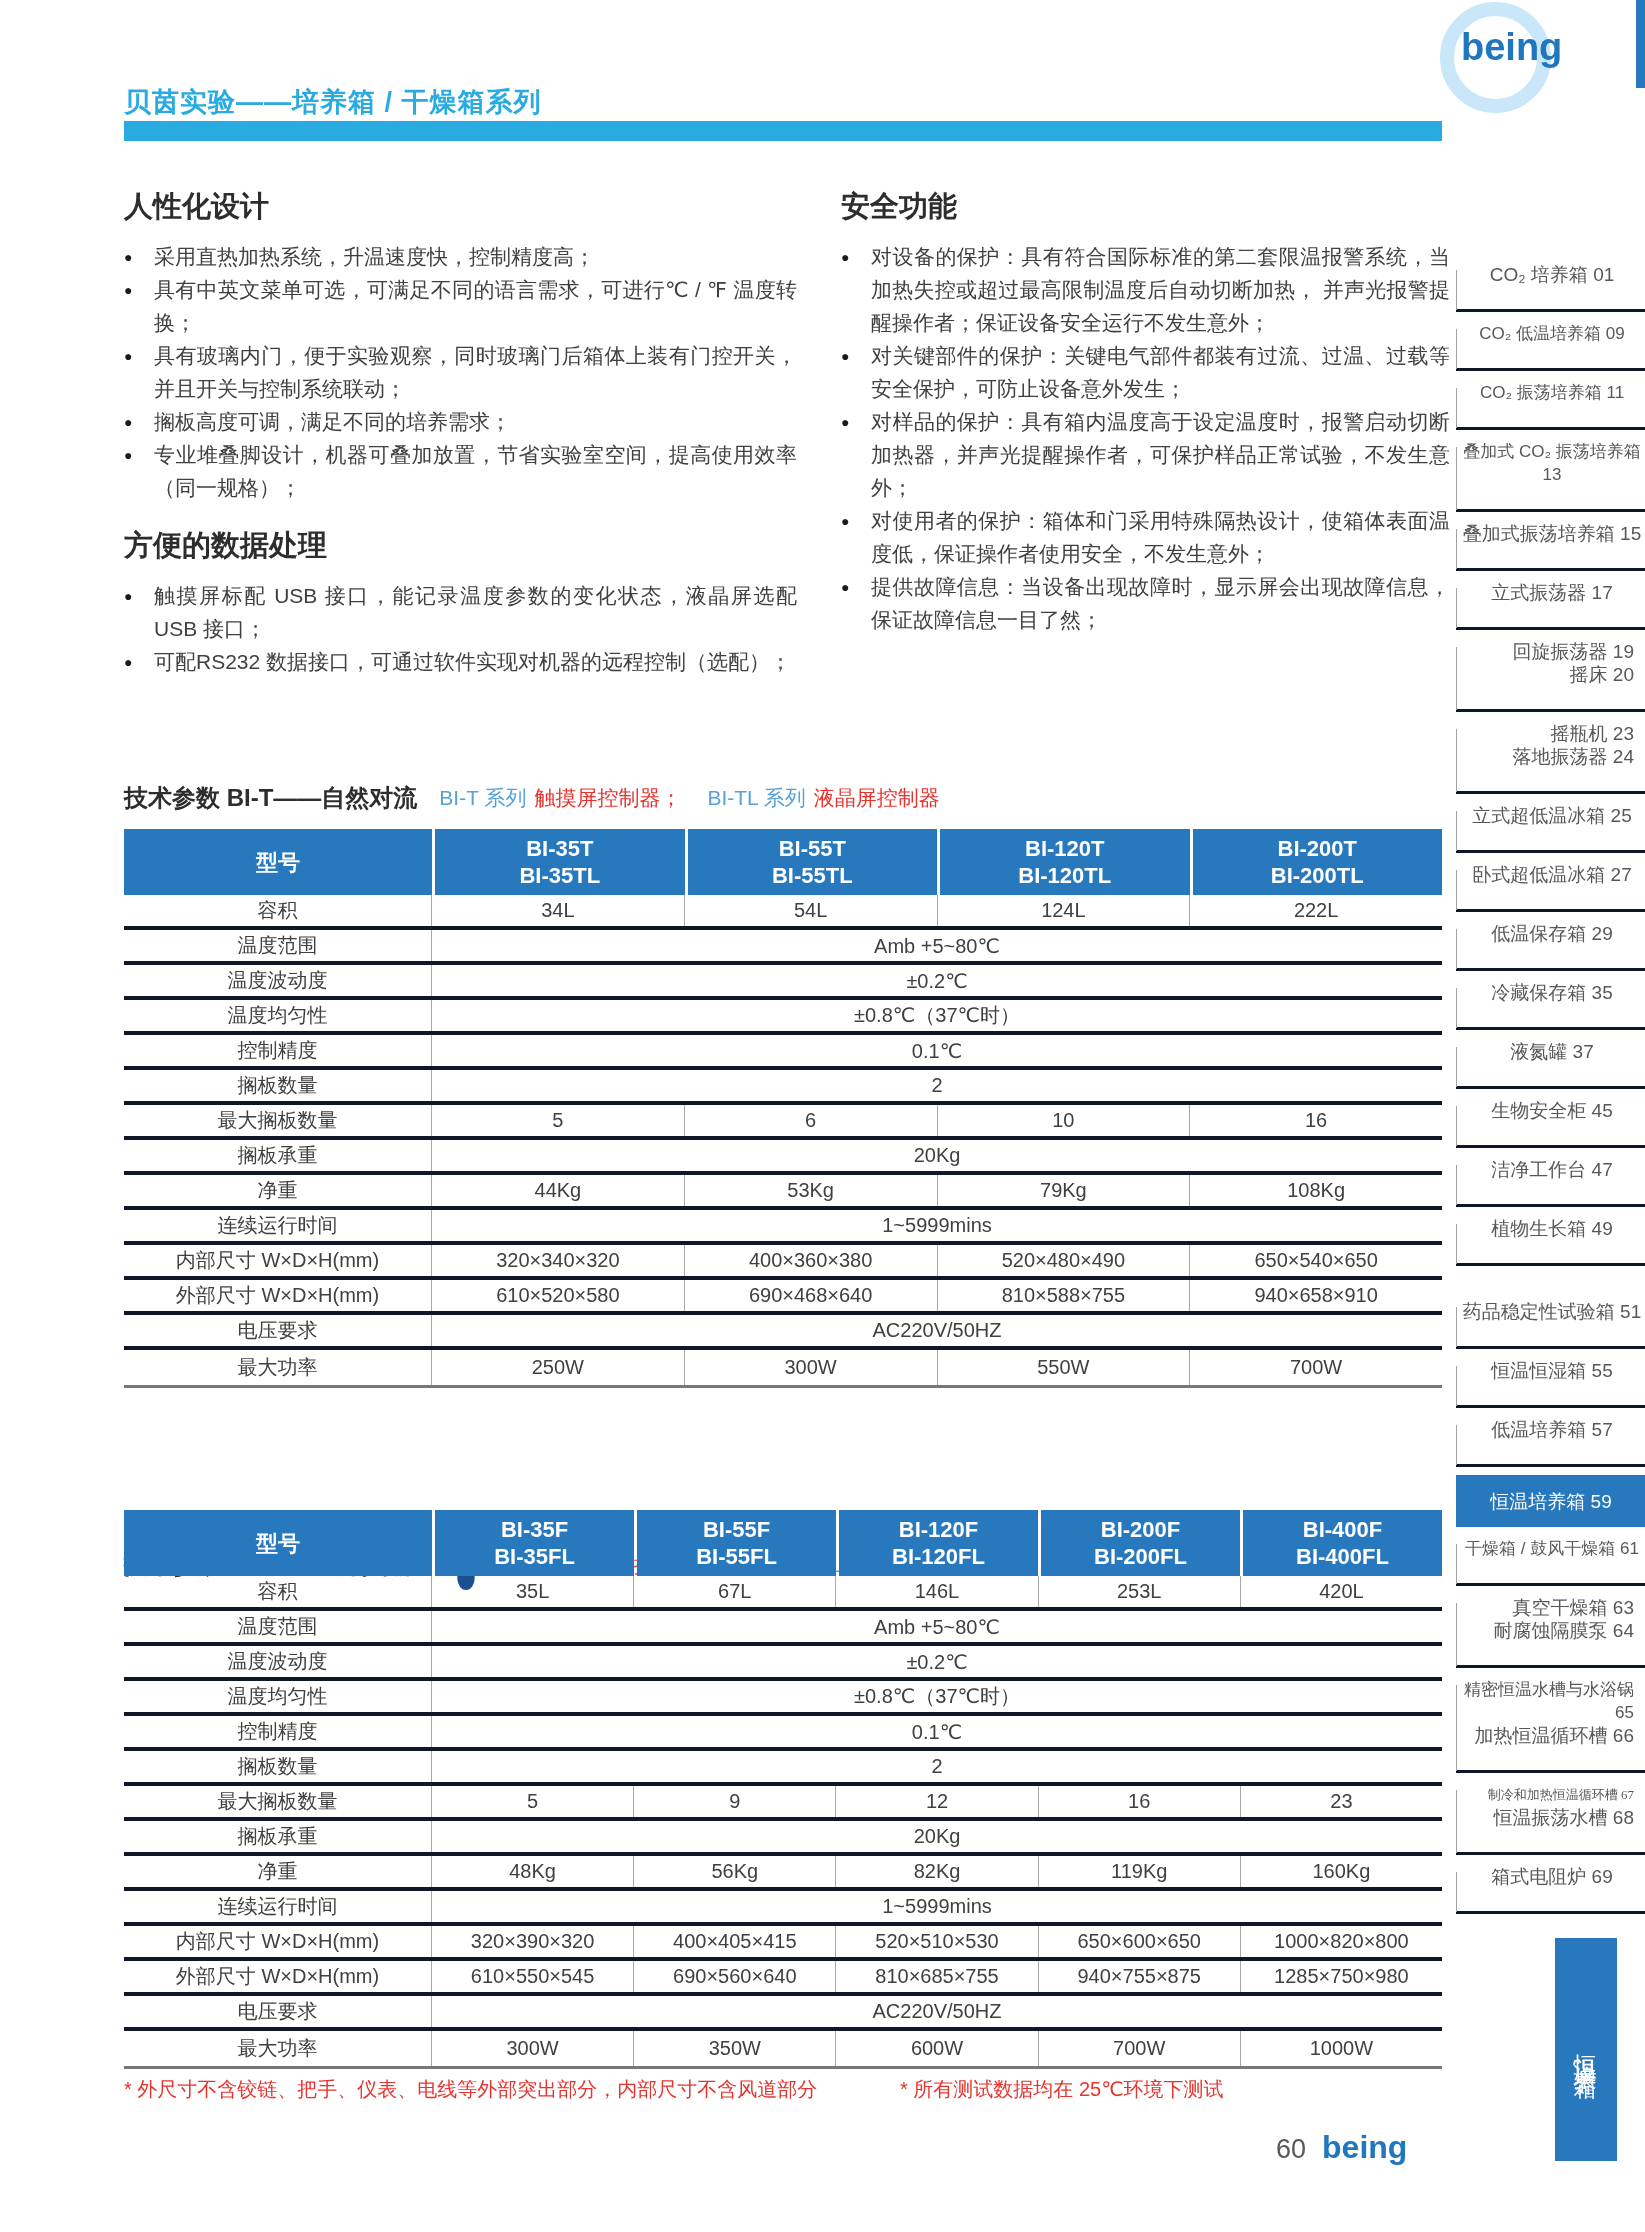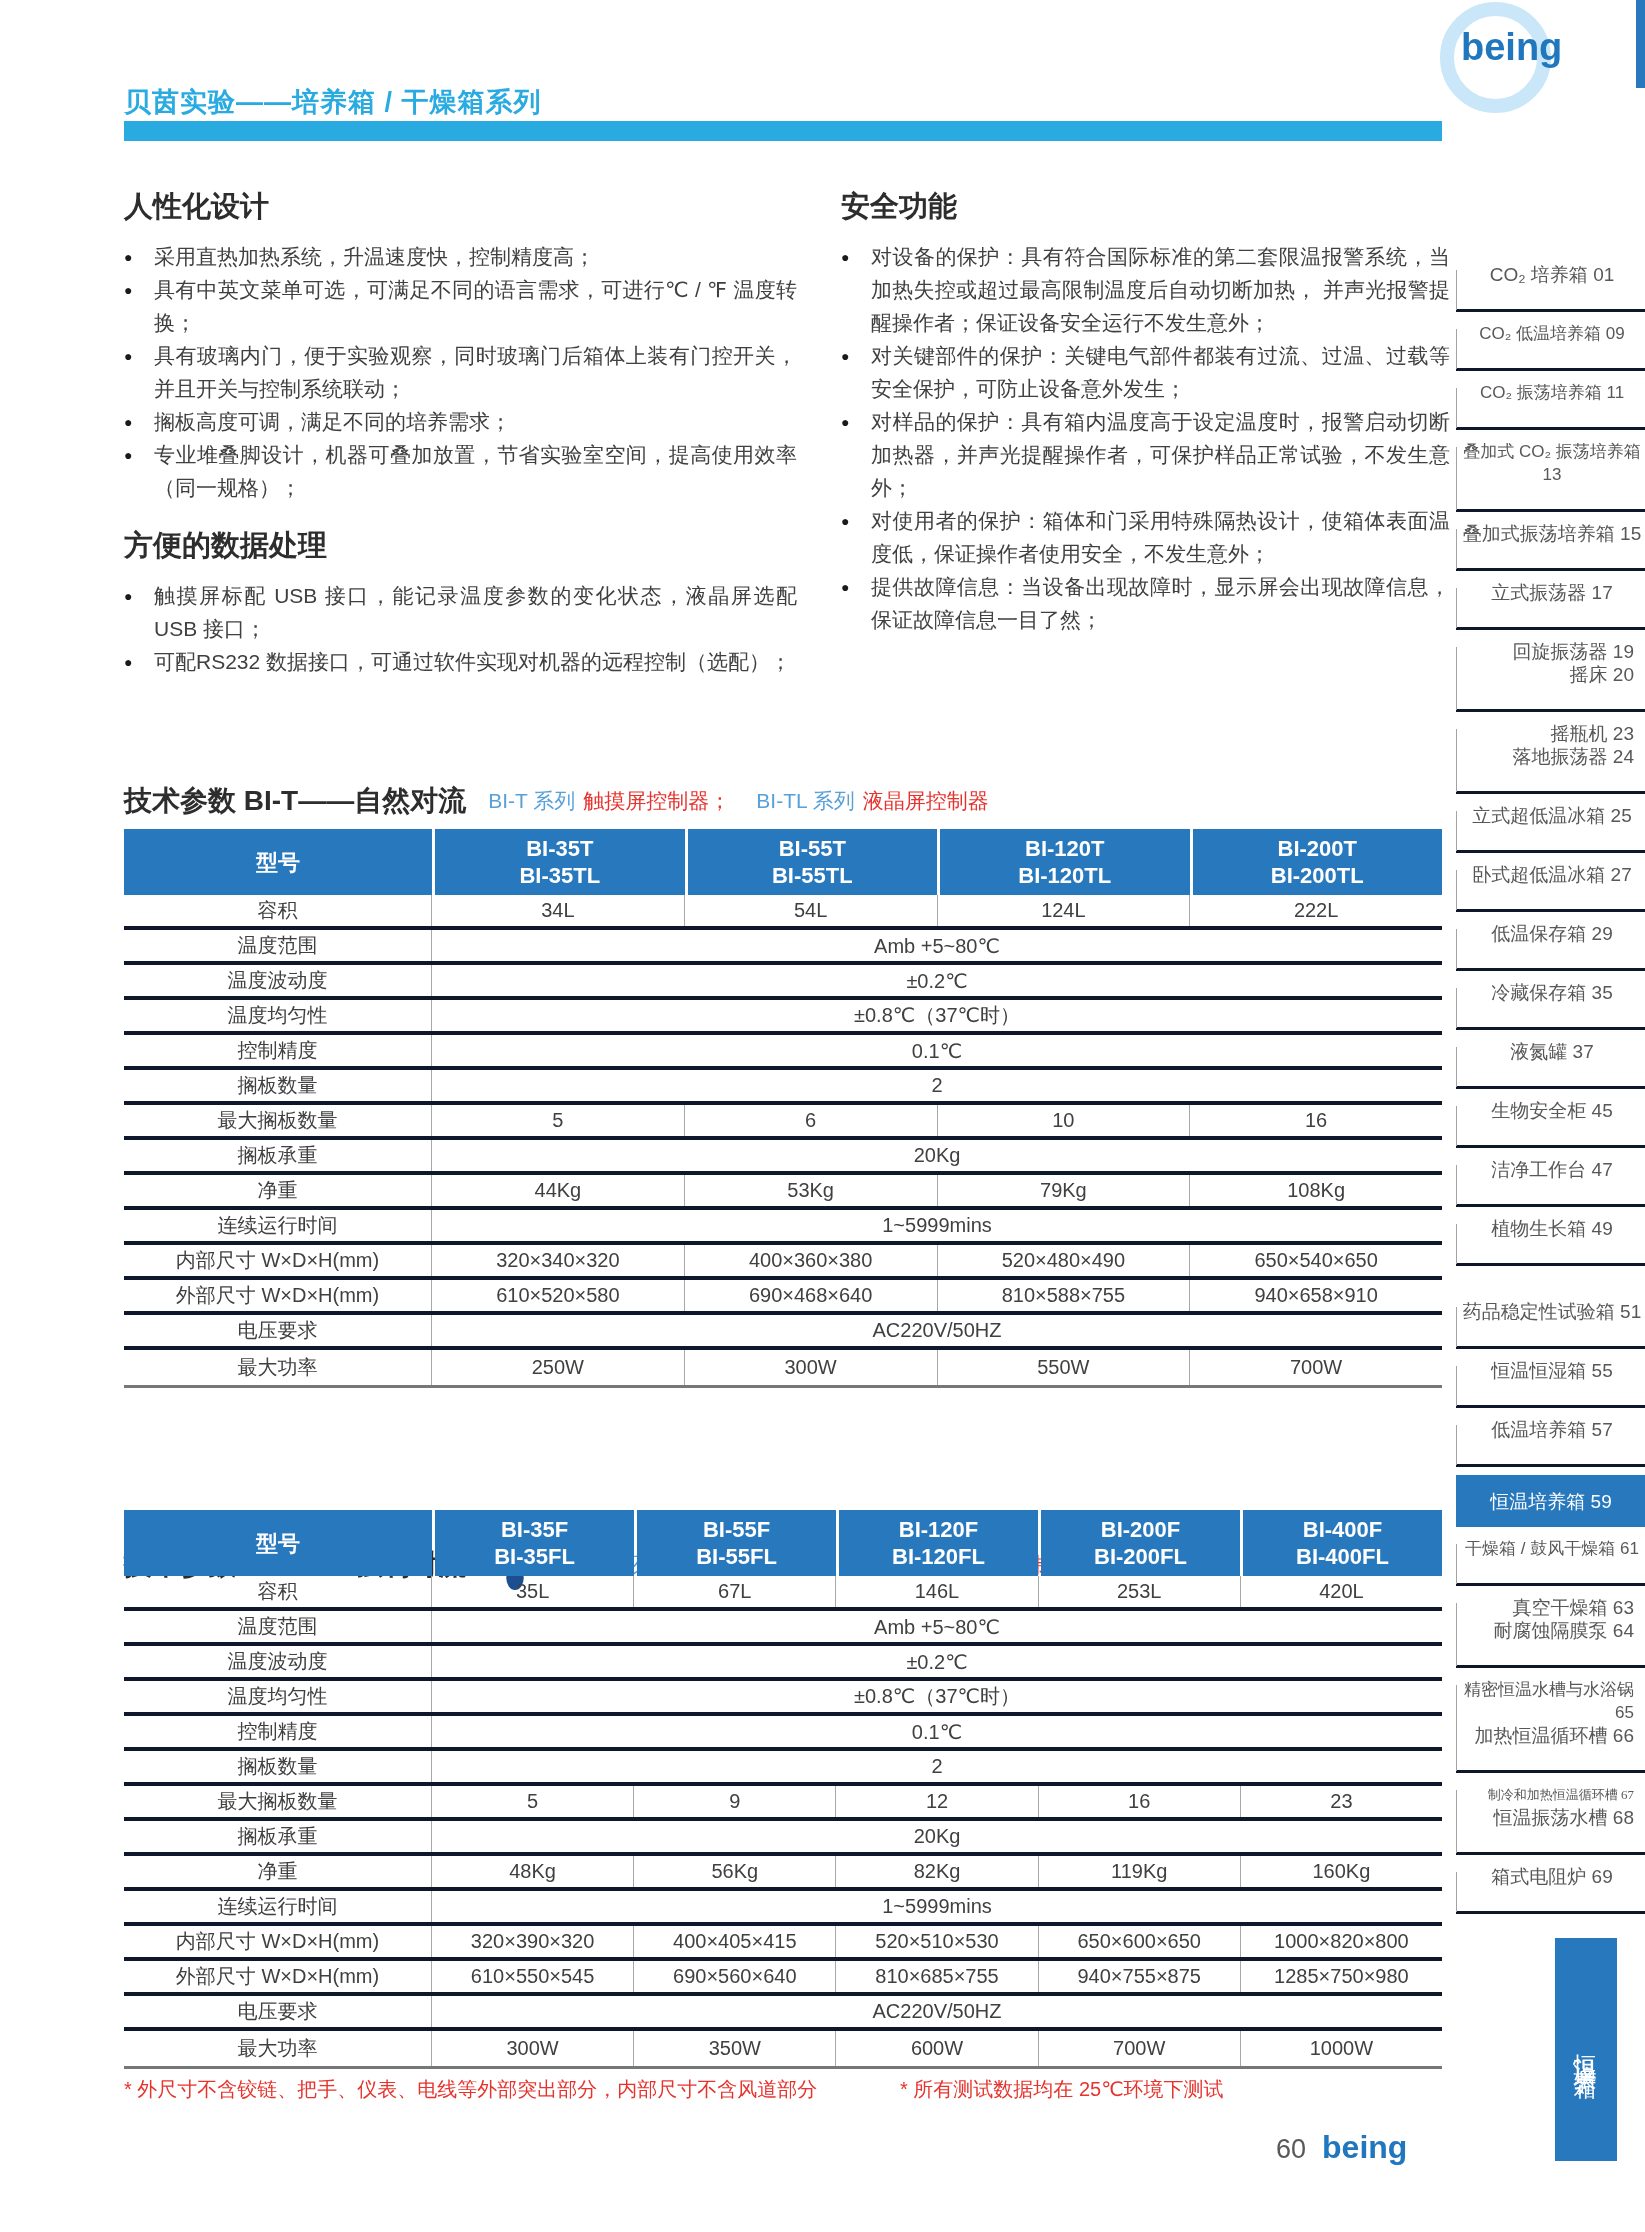--- a/index.html
+++ b/index.html
@@ -20,21 +20,21 @@
   .col-right{position:absolute;left:841px;top:187px;width:609px;}
   .section-heading{font-size:29px;font-weight:bold;color:#2d2d2d;margin:0 0 13px 0;}
   .section-heading.mt{margin-top:22px;}
   ul.bullets{list-style:none;margin:0;padding:0;}
   ul.bullets li{position:relative;padding-left:30px;font-size:21px;line-height:33px;
                 color:var(--text);text-align:justify;}
   ul.bullets li::before{content:"●";position:absolute;left:0;top:1px;font-size:14px;color:#1a1a1a;}
 
   
   .tcap-row{position:absolute;left:124px;display:flex;align-items:center;}
-  .tcap{font-size:28px;font-weight:bold;color:#2d2d2d;margin-right:22px;white-space:nowrap;}
+  .tcap{font-size:24px;font-weight:bold;color:#2d2d2d;margin-right:22px;white-space:nowrap;}
   .fan{width:54px;height:54px;margin-right:24px;}
   .tnote{white-space:nowrap;font-size:21px;}
   .tnote .c-blue{color:var(--note-blue);margin-right:8px;}
   .tnote .c-red{color:var(--red);margin-right:26px;}
 
   
   .spec-table{position:absolute;left:124px;width:1318px;border-bottom:3px solid #777;}
   .thead{display:flex;gap:3px;height:66px;margin-bottom:0;}
   .hcell{background:var(--table-blue);color:#fff;display:flex;flex-direction:column;
          align-items:center;justify-content:center;font-weight:bold;font-size:22px;line-height:27px;}

